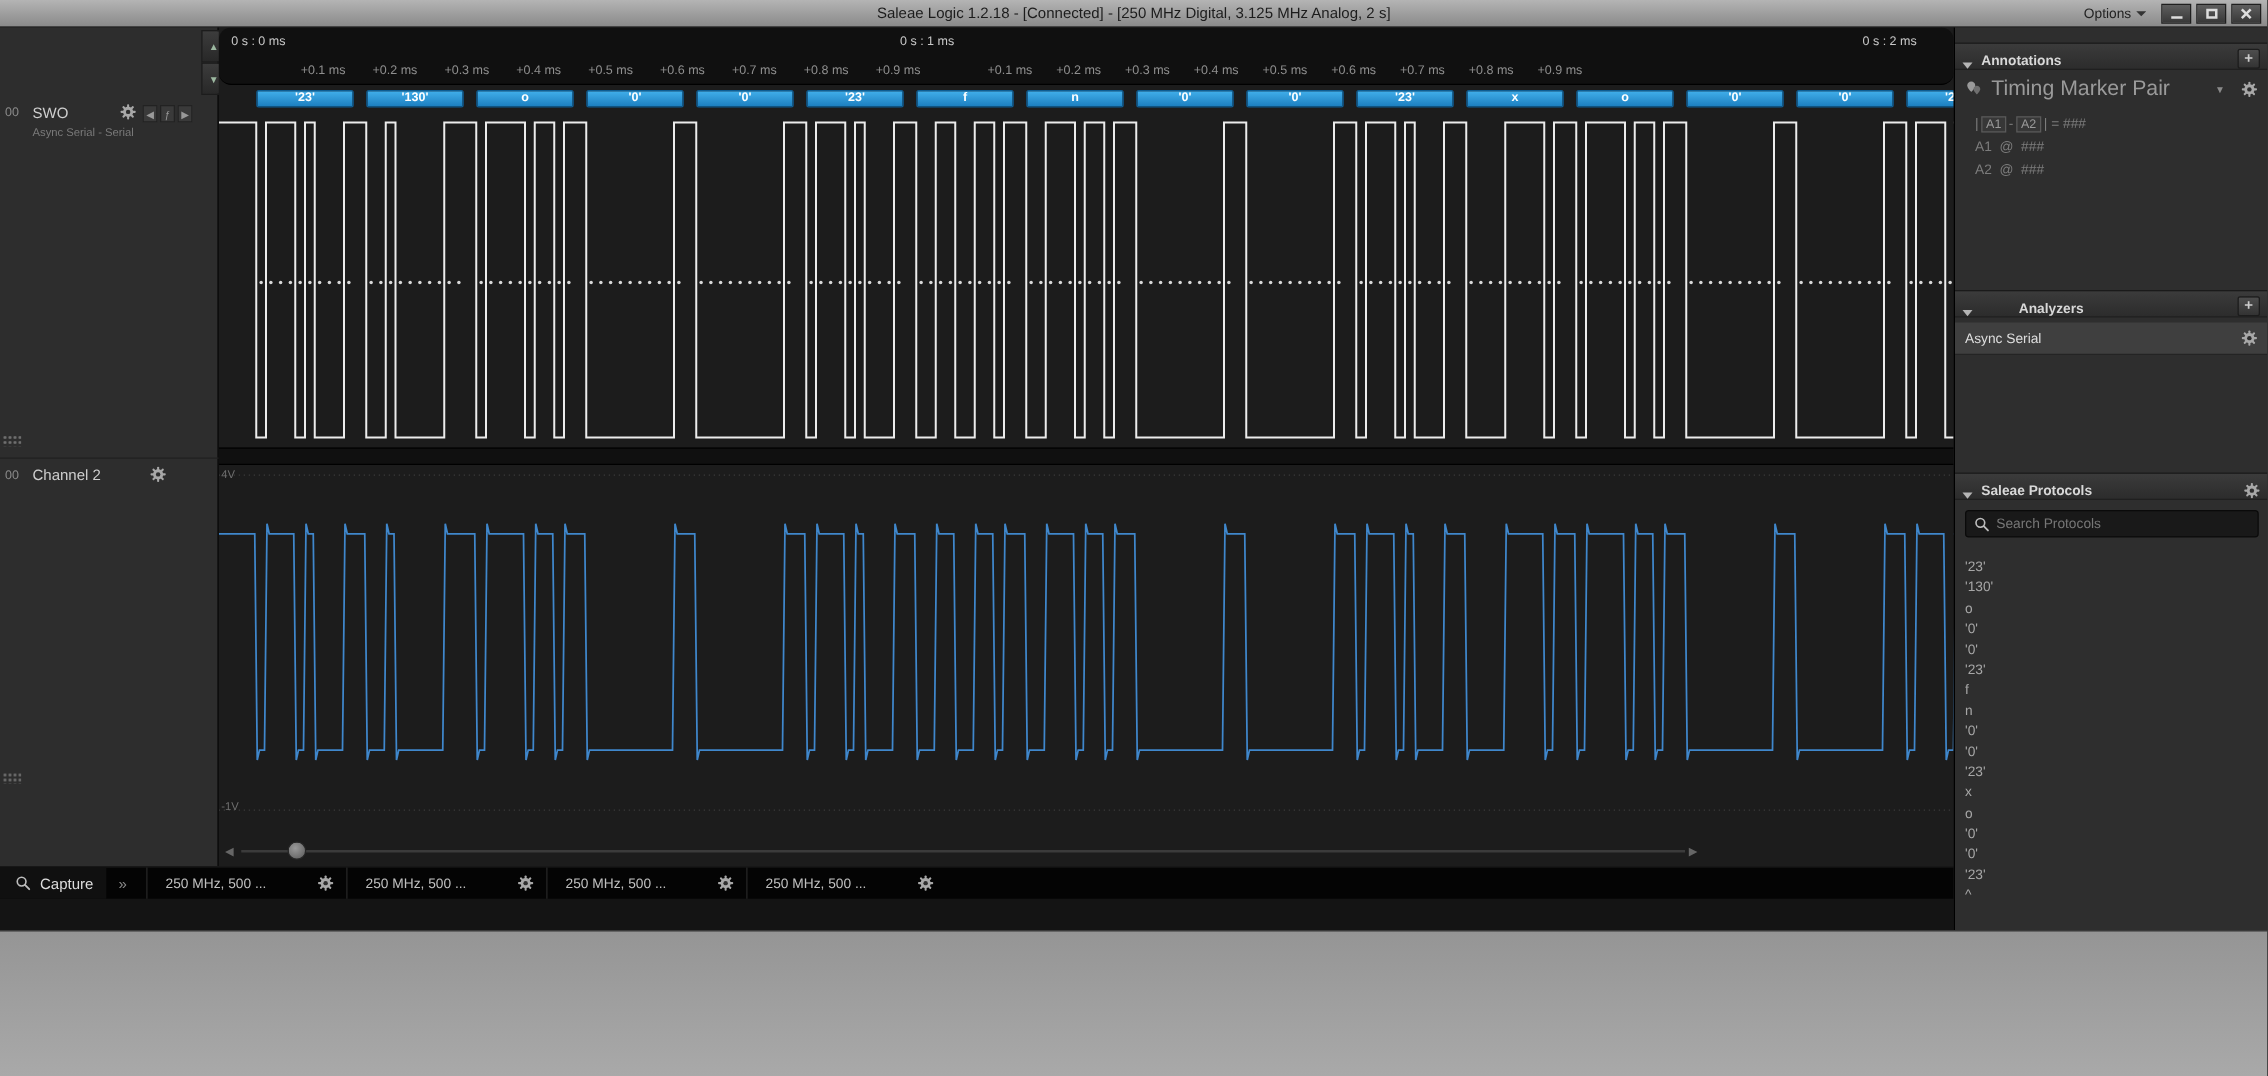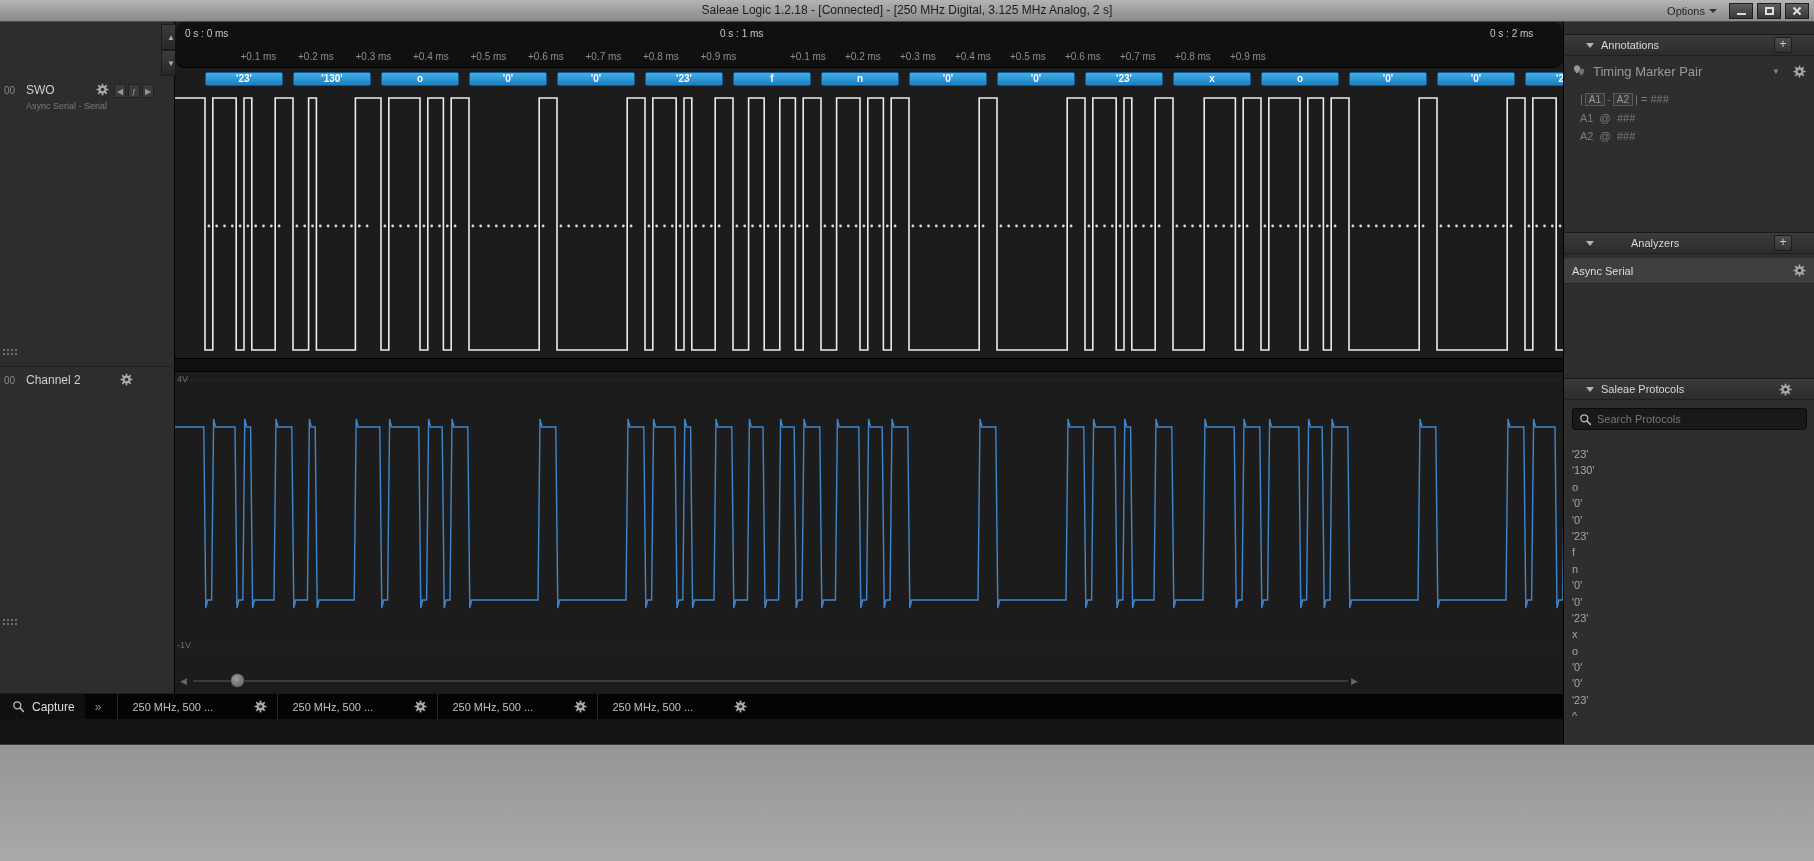--- a/index.html
+++ b/index.html
@@ -66,30 +66,30 @@
 
   
   #bottombar{position:absolute;left:0;top:671px;width:1563px;height:26px;background:#040404;border-top:1px solid #1d1d1d;display:flex;align-items:center;}
   .capture-tab{display:flex;align-items:center;gap:7px;padding:0 10px 0 12px;height:100%;color:#ddd;font-size:12px;background:#101010;}
   .chev{color:#888;font-size:12px;margin:0 16px 0 10px;}
   .session-tab{display:flex;align-items:center;height:100%;width:160px;border-left:1px solid #262626;padding:0 10px 0 14px;color:#c0c0c0;font-size:11px;}
   .session-tab .gear-icon{margin-left:auto;}
 
   
   #rightpanel{position:absolute;left:1563px;top:0;width:251px;height:722px;background:#2e2e2e;border-left:1px solid #000;}
-  .panel-header{position:absolute;left:0;width:100%;height:22px;background:linear-gradient(#3b3b3b,#2c2c2c);border-top:1px solid #1a1a1a;border-bottom:1px solid #1f1f1f;display:flex;align-items:center;padding:0 22px;}
+  .panel-header{position:absolute;left:0;width:100%;height:22px;background:linear-gradient(#3b3b3b,#2c2c2c);border-top:1px solid #1a1a1a;border-bottom:1px solid #1f1f1f;display:flex;align-items:flex-end;padding:0 6px;font-weight:bold;}
   #hdr-annotations{top:12px;}
   #hdr-analyzers{top:210px;gap:30px;}
   #hdr-decoded{top:356px;}
   .hdr-caret{width:0;height:0;border-left:4px solid transparent;border-right:4px solid transparent;border-top:5px solid #b5b5b5;margin-right:7px;}
   .hdr-title{font-size:11px;color:#d8d8d8;}
   .hdr-right{margin-left:auto;display:flex;align-items:center;}
   .plus-btn{width:18px;height:16px;background:linear-gradient(#4d4d4d,#333);border:1px solid #1c1c1c;border-radius:2px;color:#ccc;font-size:12px;line-height:13px;text-align:center;}
   .marker-row{position:absolute;top:36px;left:0;width:100%;height:26px;display:flex;align-items:center;padding:0 8px;gap:7px;}
-  .marker-label{font-size:13px;color:#9a9a9a;}
+  .marker-label{font-size:17px;color:#9a9a9a;}
   .dd-caret{margin-left:auto;color:#8a8a8a;font-size:8px;padding-right:6px;}
   .marker-info{position:absolute;top:68px;left:4px;width:100%;}
   .info-line{padding:3px 0 3px 12px;font-size:11px;color:#7c7c7c;}
   .chip{display:inline-block;border:1px solid #5a5a5a;background:#373737;padding:0 3px;font-size:10px;color:#9a9a9a;margin:0 2px;}
   .analyzer-row{position:absolute;top:236px;left:0;width:100%;height:26px;background:#3f3f3f;border-bottom:1px solid #242424;display:flex;align-items:center;padding:0 8px;font-size:11px;color:#dedede;}
   .analyzer-row .gear-icon{margin-left:auto;}
   .search-wrap{position:absolute;top:386px;left:8px;width:235px;height:22px;background:#191919;border:1px solid #0a0a0a;border-radius:3px;display:flex;align-items:center;padding:0 6px;gap:5px;}
   .search-wrap input{flex:1;background:transparent;border:none;outline:none;color:#bbb;font-size:11px;font-family:inherit;}
   .search-wrap input::placeholder{color:#777;}
   #decoded-list{position:absolute;top:424px;left:0;width:100%;bottom:0;overflow:hidden;}

